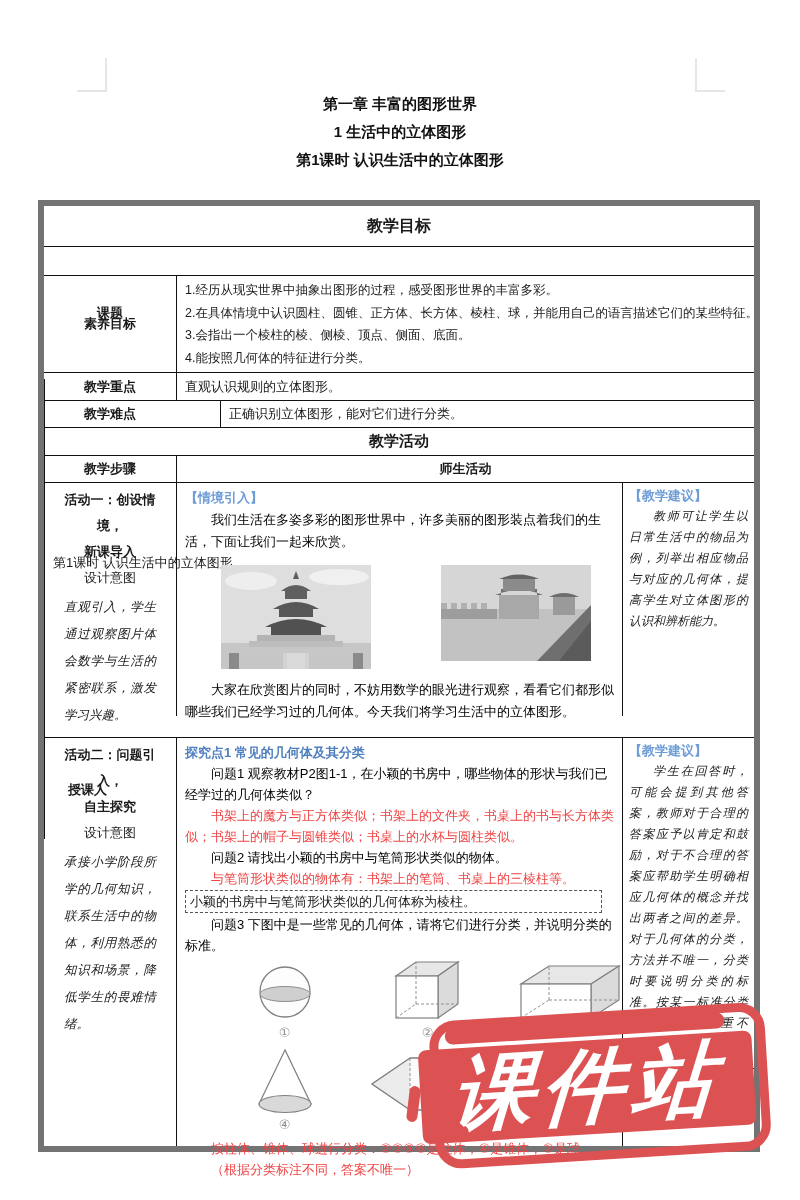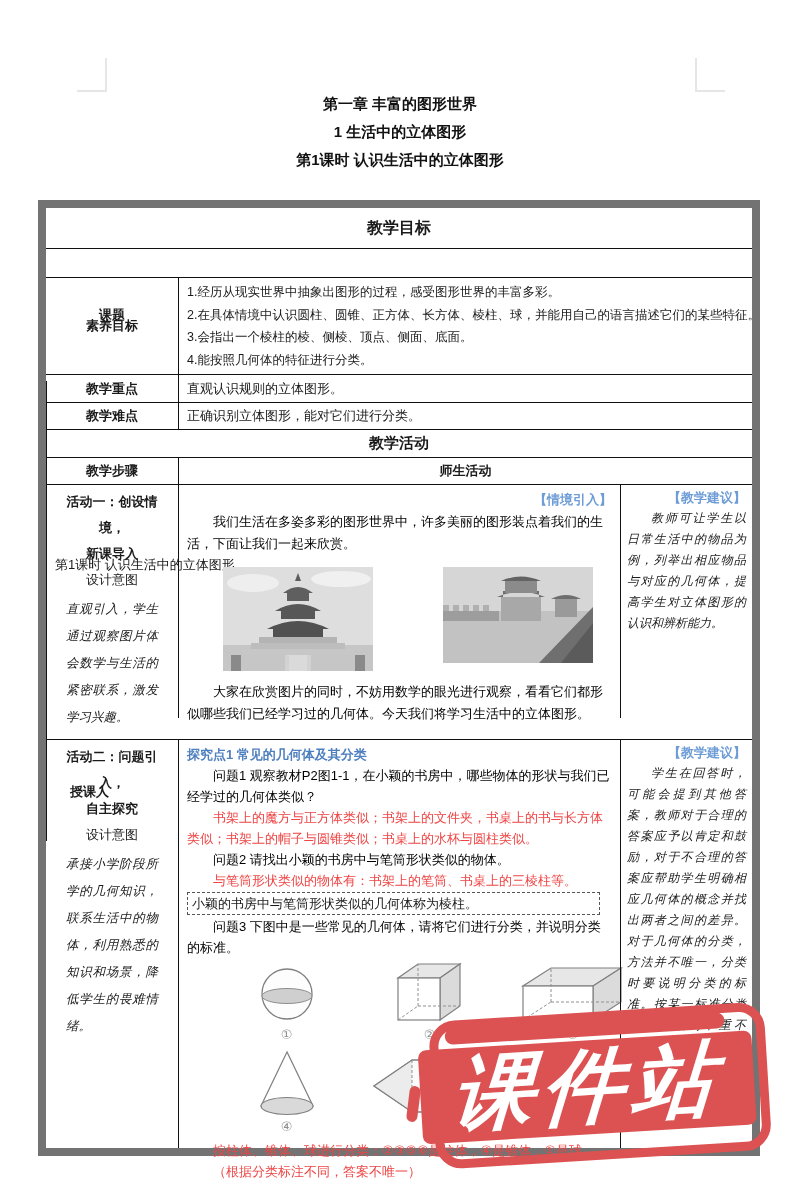--- a/index.html
+++ b/index.html
@@ -9,58 +9,58 @@
   
   .crop{position:absolute;width:28px;height:32px;}
   .crop.tl{left:77px;top:58px;border-right:2px solid #e6e6e6;border-bottom:2px solid #e6e6e6;}
   .crop.tr{left:695px;top:58px;border-left:2px solid #e6e6e6;border-bottom:2px solid #e6e6e6;}
 
   
   .titles{position:absolute;top:90px;left:0;width:100%;text-align:center;
           font-weight:bold;font-size:15px;line-height:28px;color:#111;}
 
   
-  .tbl{position:absolute;left:38px;top:200px;width:722px;border:8px solid #737373;box-sizing:border-box;background:#fff;}
+  .tbl{position:absolute;left:38px;top:200px;width:722px;border:6px solid #737373;box-sizing:border-box;background:#fff;}
   .trow{display:flex;align-items:stretch;border-top:1px solid #111;}
   .trow:first-child{border-top:none;}
   .cell{border-left:1px solid #111;box-sizing:border-box;}
   .cell:first-child{border-left:none;}
   .wlab{width:132px;flex:0 0 132px;}
   .wmid{flex:1 1 auto;min-width:0;}
   .wadv{width:132px;flex:0 0 132px;}
   .wtopic{width:368px;flex:0 0 368px;}
   .winst{width:86px;flex:0 0 86px;}
   .center{display:flex;align-items:center;justify-content:center;text-align:center;}
   .bold{font-weight:bold;}
   .pad{padding:3px 8px;}
 
   .r-goal{height:40px;font-size:16px;}
   .r-topic{height:28px;font-size:13px;flex-direction:column;}
   .r-obj{min-height:92px;}
   .r-key{height:27px;font-size:13px;}
-  .r-dif{height:26px;font-size:13px;}
+  .r-dif{height:26px;font-size:13px;gap:44px;}
   .r-act{height:27px;font-size:15px;}
   .r-steps{height:26px;font-size:13px;}
   .r-a1{height:233px;}
   .r-a2{height:408px;margin-top:21px;}
 
   .obj-line{font-size:12.5px;line-height:22.5px;white-space:nowrap;}
   .plain{font-size:13px;display:flex;align-items:center;}
 
   
   .actleft{font-size:13px;text-align:center;padding:4px 20px;box-sizing:border-box;}
   .actleft .t{font-weight:bold;line-height:26px;}
   .actleft .intent-label{line-height:26px;font-family:"DejaVu Serif",serif;}
   .actleft .intent{font-family:"DejaVu Serif",serif;font-style:italic;text-align:justify;
                    line-height:27px;font-size:12.5px;margin-top:2px;}
 
   
   .actmain{padding:4px 8px;box-sizing:border-box;font-size:13px;line-height:22px;}
   .actmain2{line-height:21px;}
-  .tag{font-weight:bold;color:#6d9cd6;text-align:right;}
+  .tag{font-weight:bold;color:#6d9cd6;}
   .exphead{font-weight:bold;color:#4e7fbe;}
   .q{text-indent:2em;color:#000000;}
   .ans{text-indent:2em;color:#ef4444;}
   .notebox{border:1px dashed #555;padding:0 4px;margin:1px 0;width:calc(100% - 12px);box-sizing:border-box;}
 
   
   .advcell{display:flex;flex-direction:column;box-sizing:border-box;}
   .advbody{padding:4px 6px;font-size:12px;}
   .advbody .tag{font-size:13px;}
   .advtext{font-family:Liberation Mono, monospace;font-style:italic;text-align:justify;line-height:21px;margin-top:2px;}

